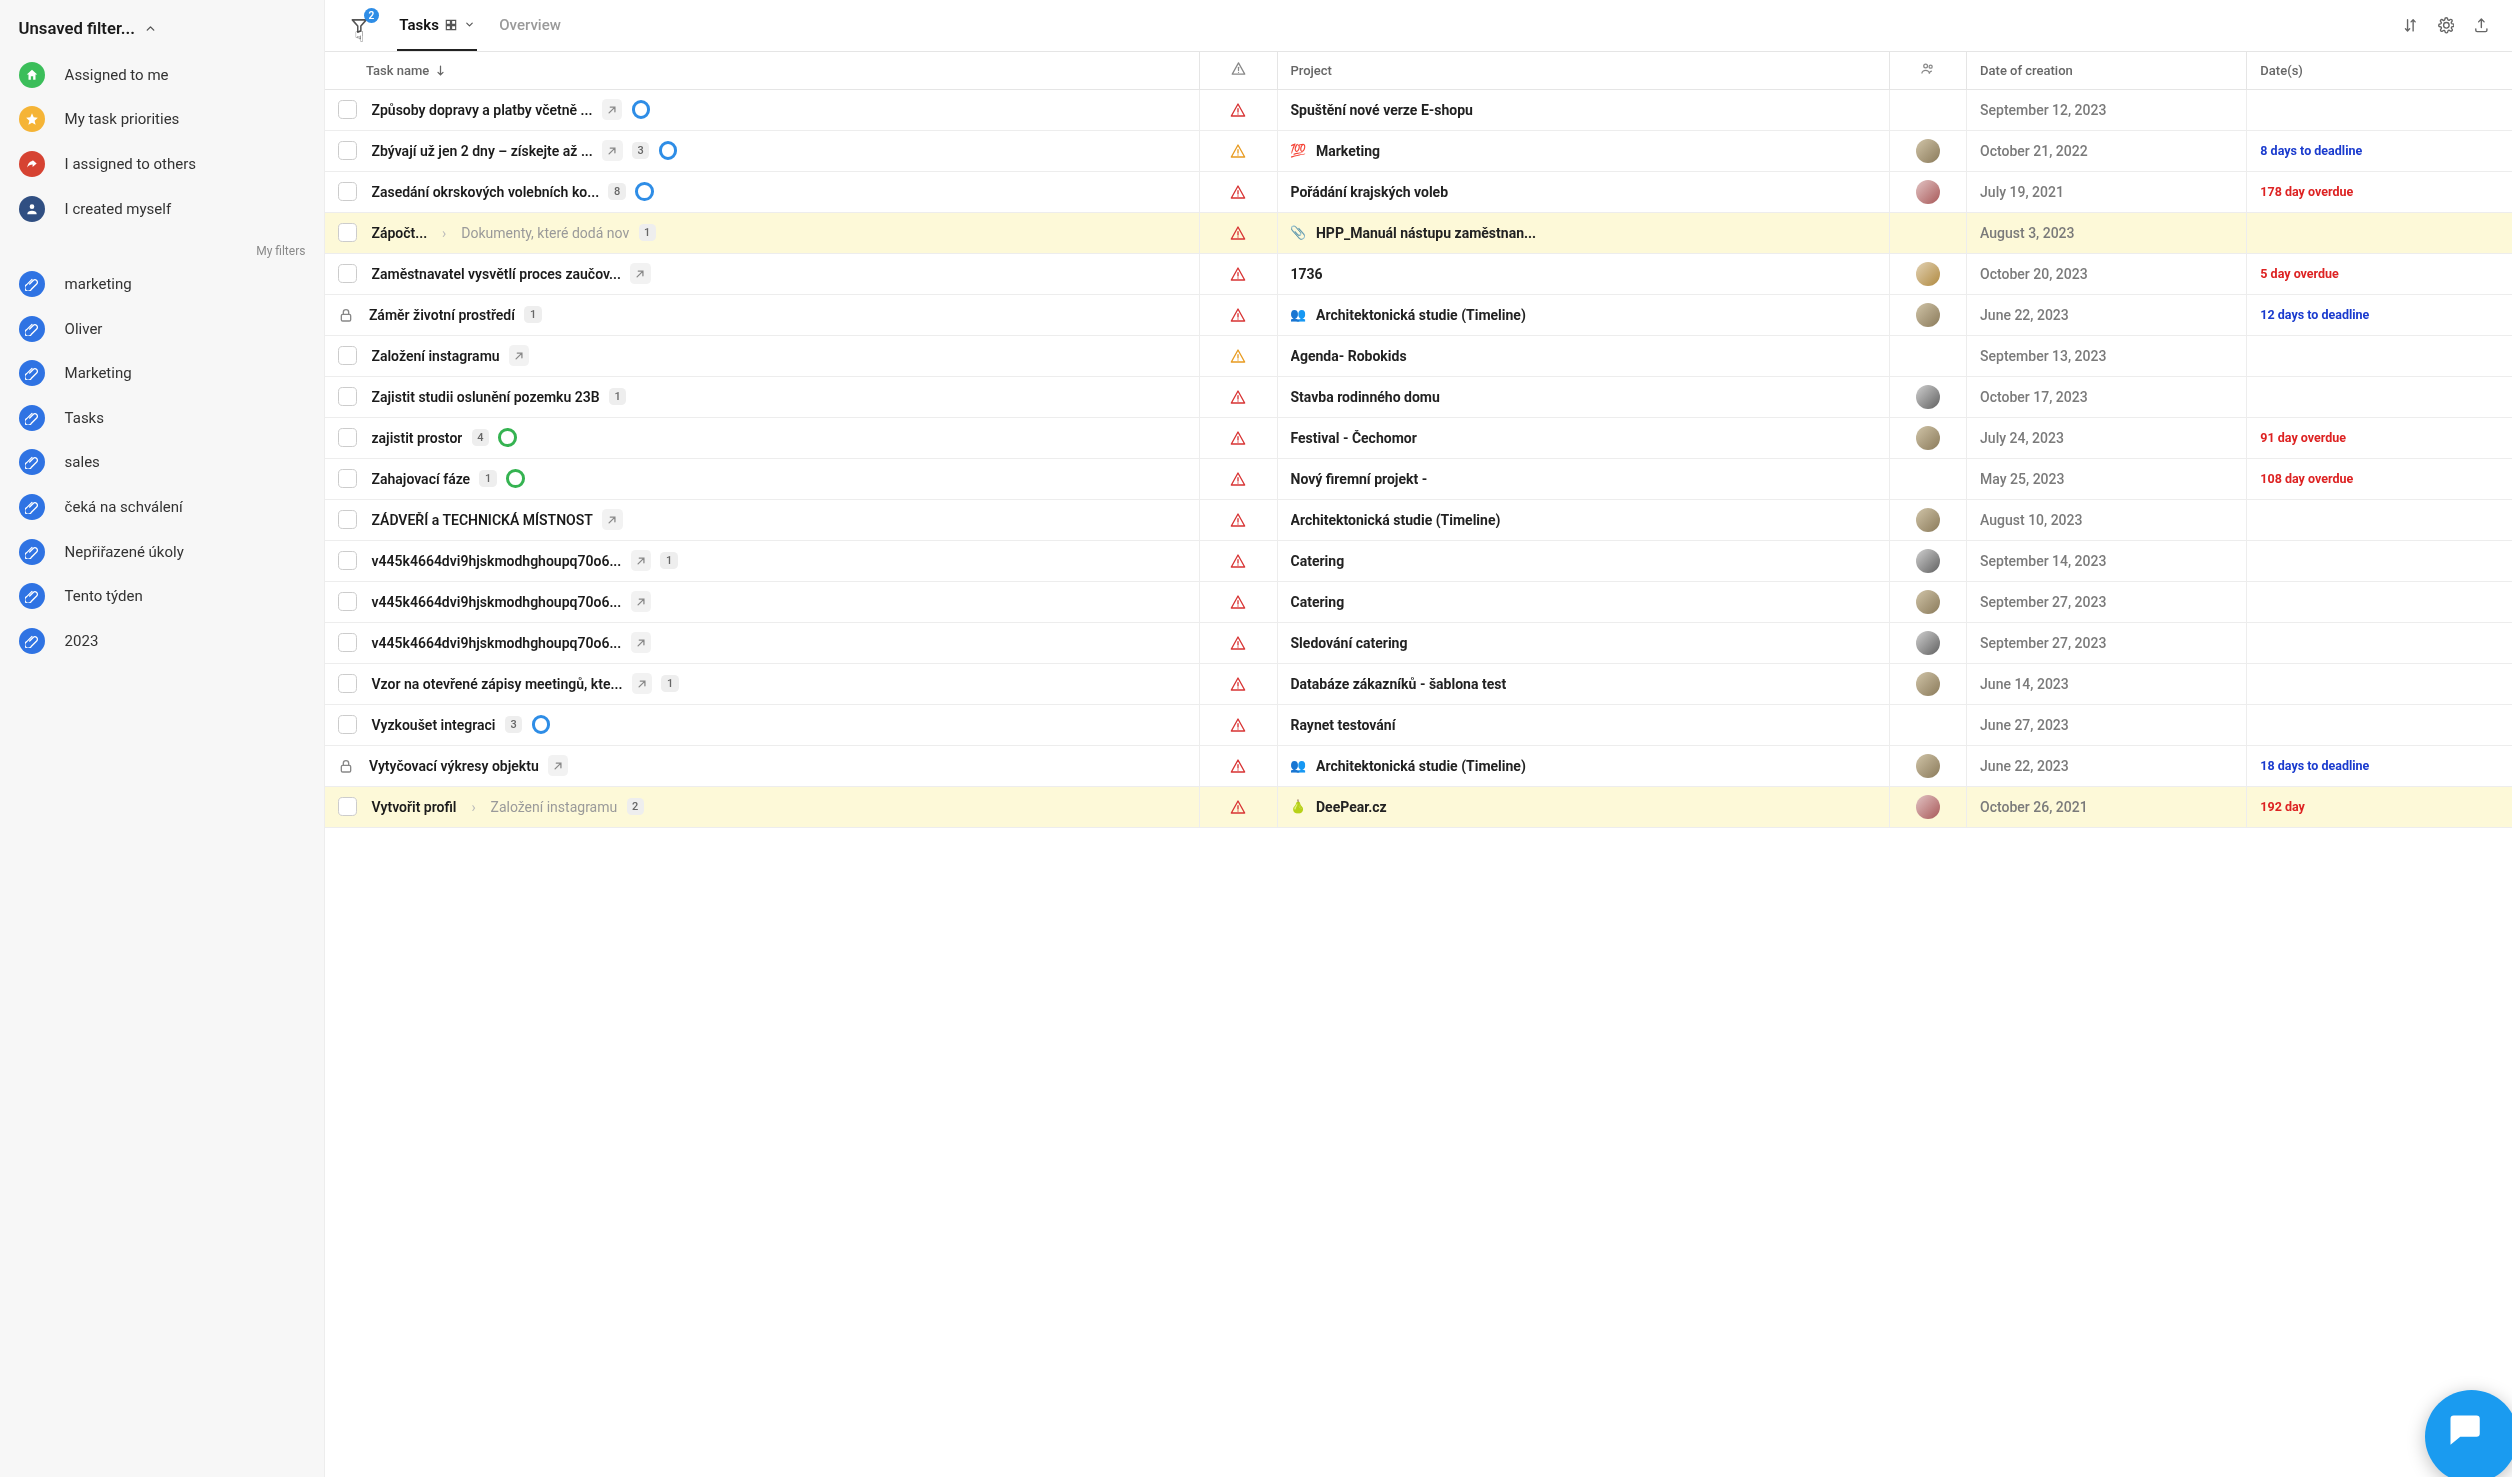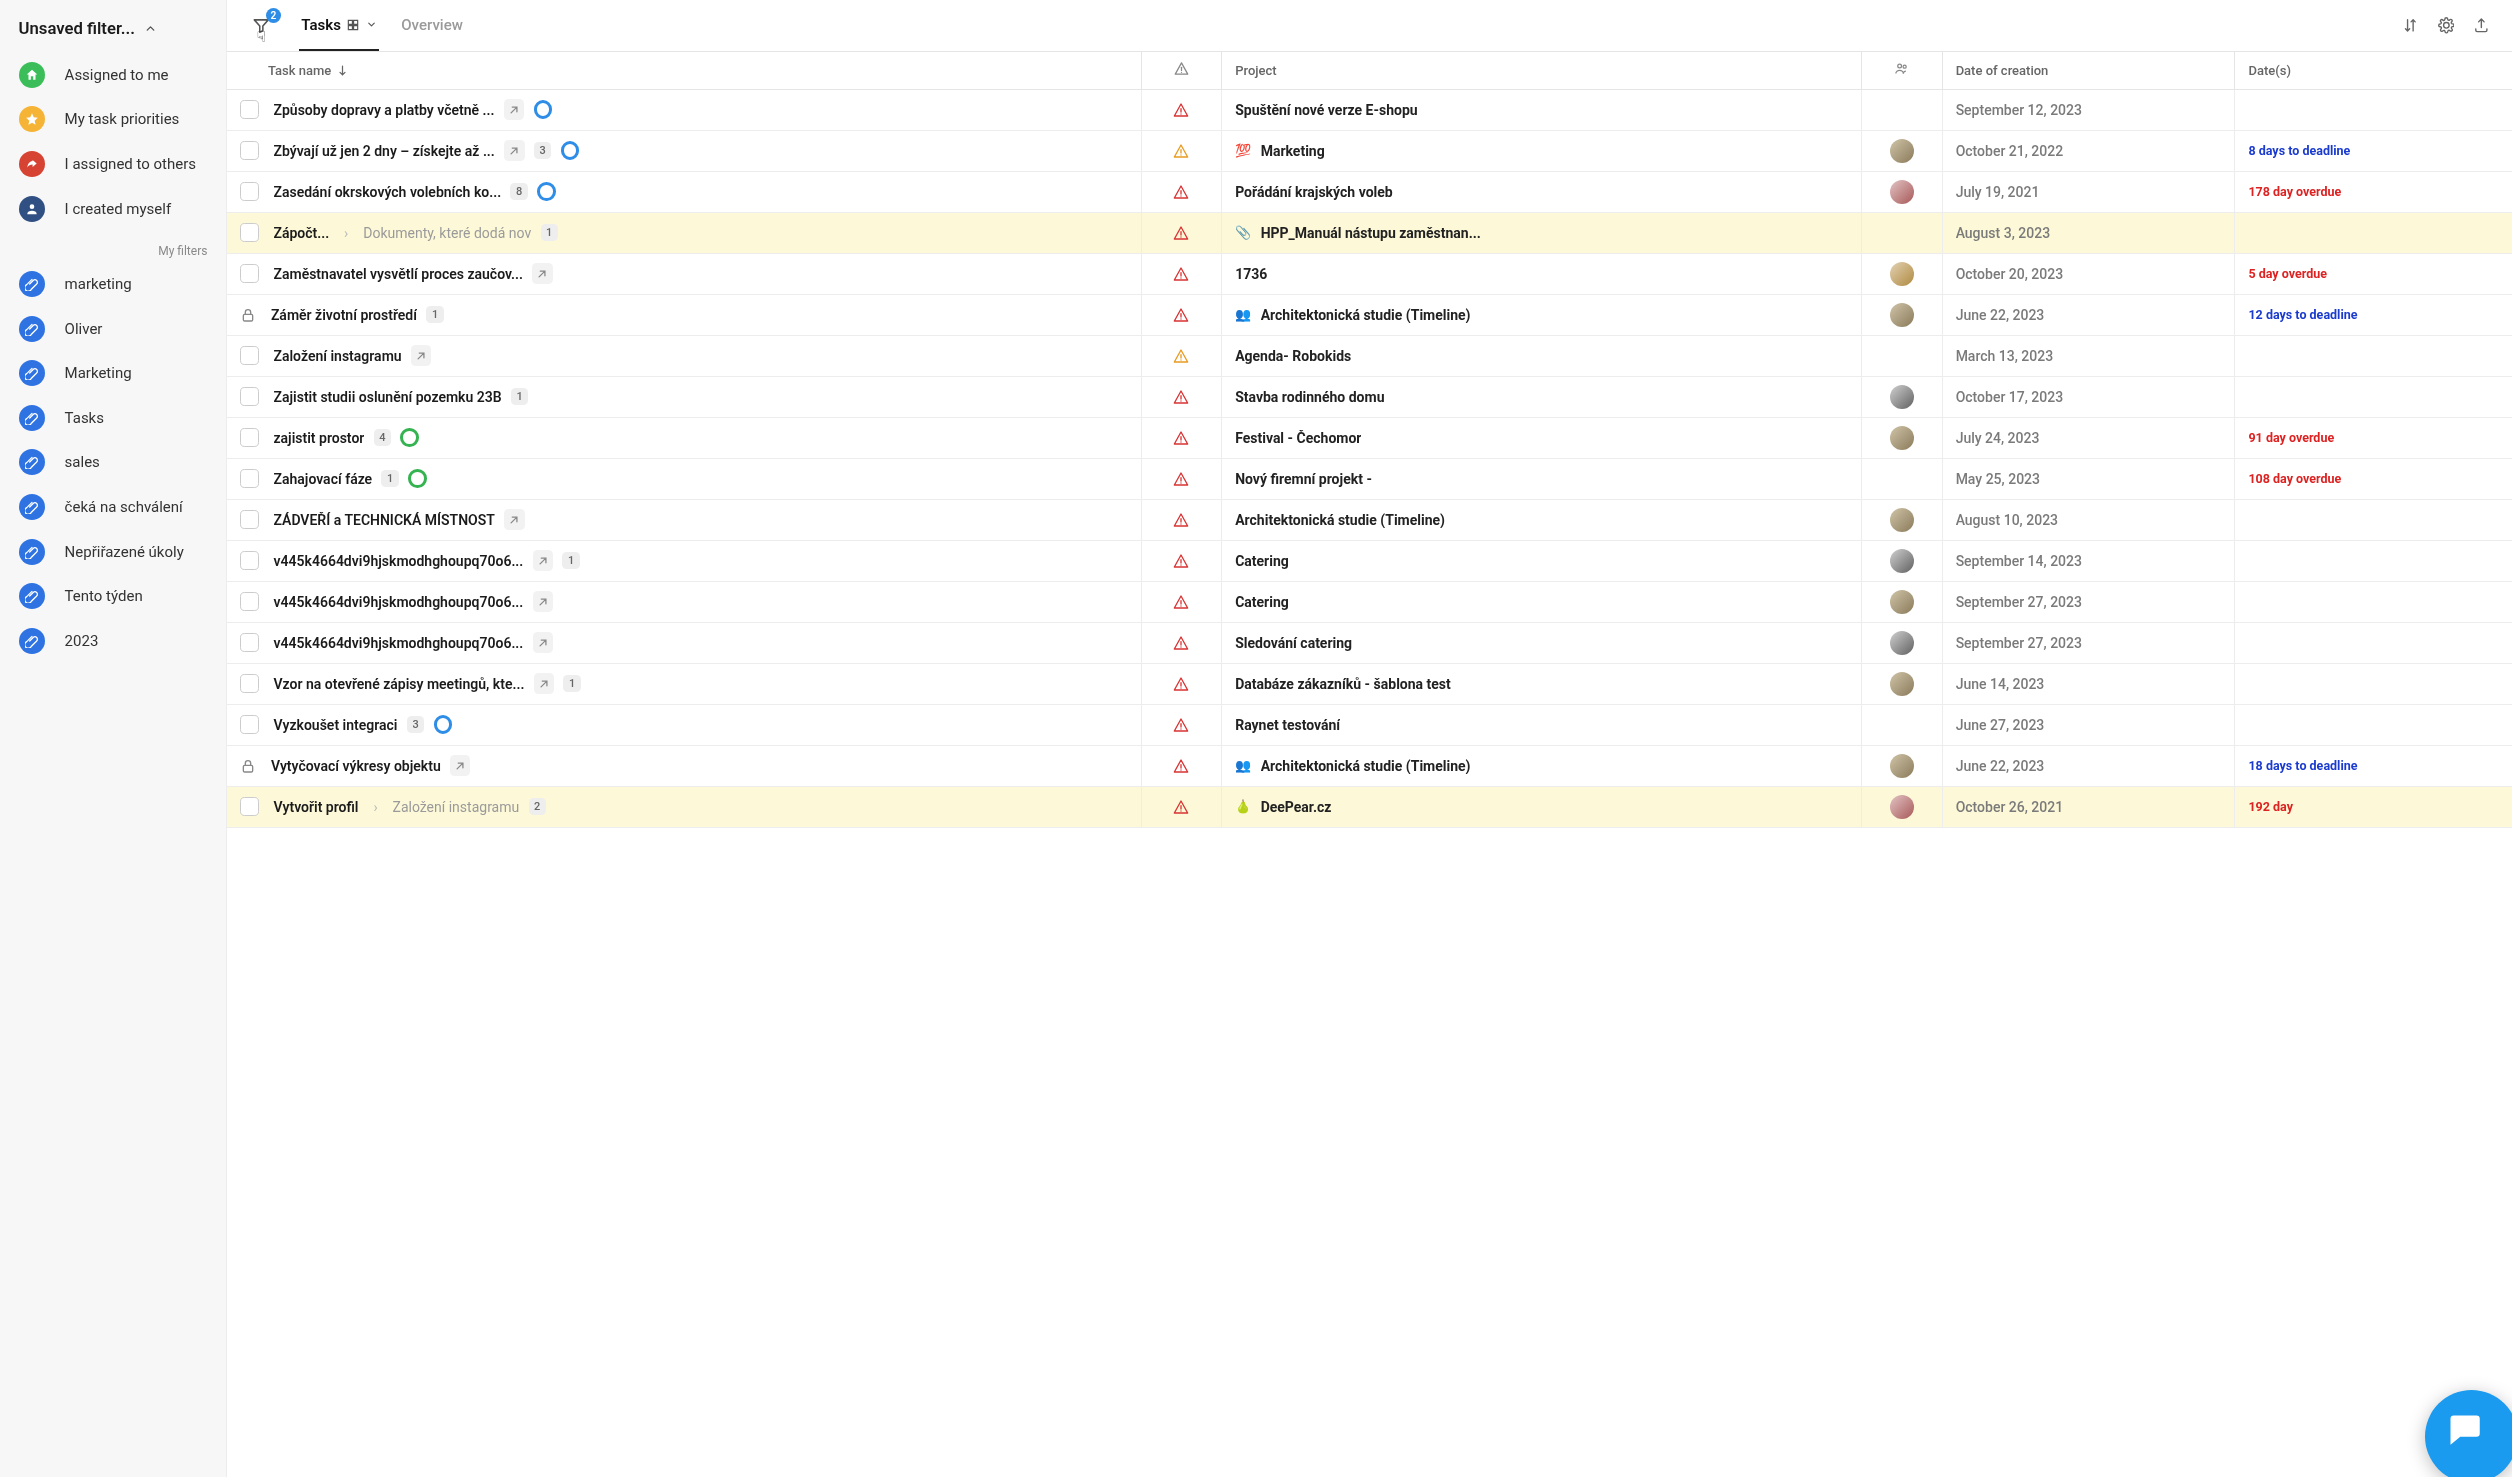--- a/index.html
+++ b/index.html
@@ -24,21 +24,21 @@
   html,body { margin:0; padding:0; height:100%; }
   body {
     font-family:-apple-system,BlinkMacSystemFont,"Segoe UI",Roboto,Arial,sans-serif;
     font-size:13px;
     color:var(--text);
     background:var(--bg);
     overflow:hidden;
   }
   .layout { display:flex; height:100vh; }
   .sidebar {
-    width:227px;
+    width:325px;
     background:var(--sidebar-bg);
     border-right:0.9px solid rgba(0,0,0,0.04);
     flex-shrink:0;
     display:flex;
     flex-direction:column;
     padding-bottom:18.6px;
     overflow-y:auto;
   }
   .sb-header {
     display:flex;
@@ -760,21 +760,21 @@
               </td>
               <td>
                 <div class="cell proj-cell">
                   <span class="proj-text">Agenda- Robokids</span>
                 </div>
               </td>
               <td>
                 <div class="cell assignee-cell"></div>
               </td>
               <td>
-                <div class="cell date-cell">March 13, 2023</div>
+                <div class="cell date-cell">September 13, 2023</div>
               </td>
               <td>
                 <div class="cell due-cell "></div>
               </td>
             </tr>
             <tr>
               <td>
                 <div class="cell task-cell">
                   <span class="chk"></span>
                   <span class="task-name">Zajistit studii oslunění pozemku 23B</span>

